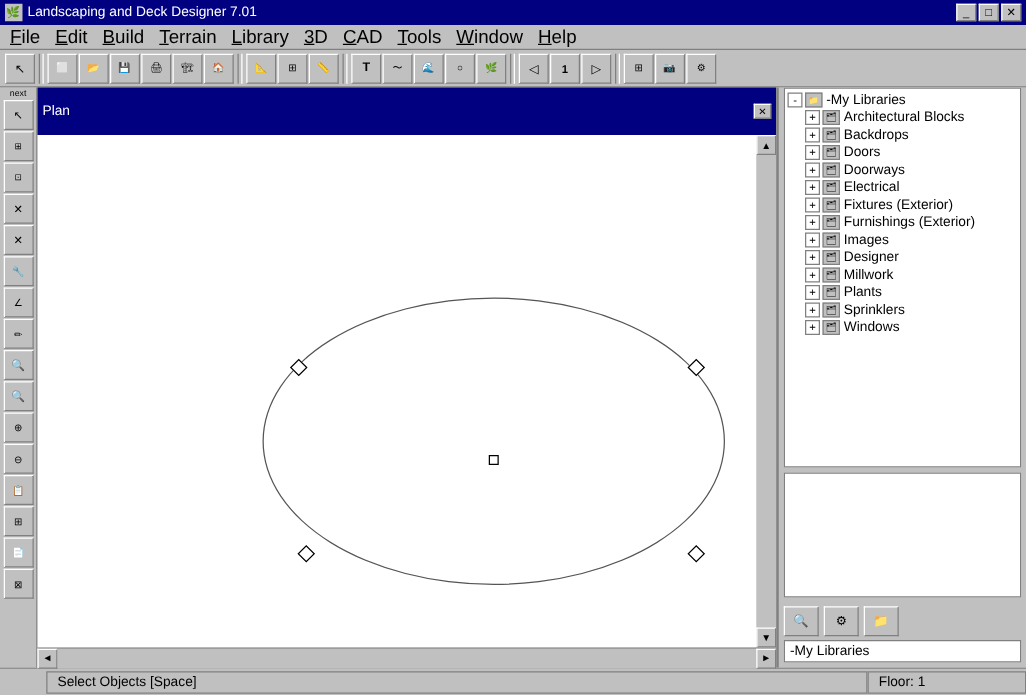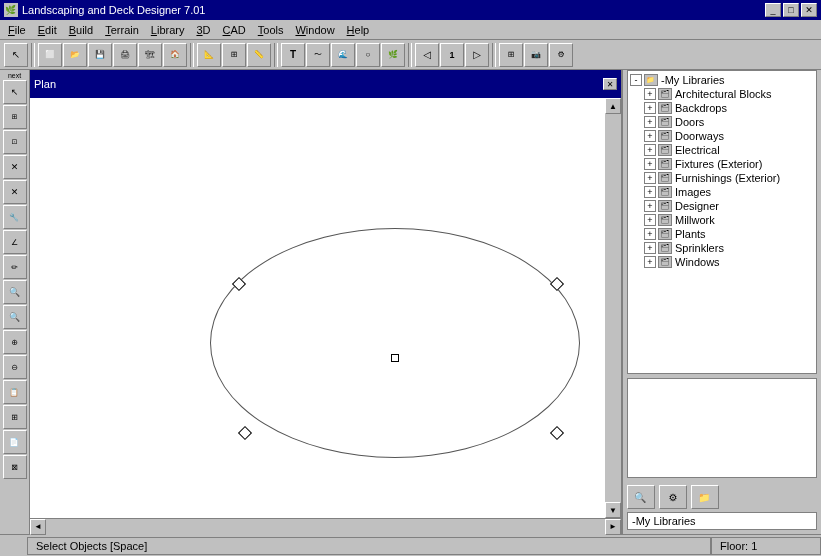--- a/index.html
+++ b/index.html
@@ -63,21 +63,21 @@
     #menu-bar {
       background: #c0c0c0;
       height: 20px;
       display: flex;
       align-items: center;
       padding: 0 2px;
       border-bottom: 1px solid #808080;
     }
     .menu-item {
       padding: 2px 6px;
-      font-size: 11px;
+      font-size: 15px;
       cursor: pointer;
     }
 
     
     #toolbar {
       background: #c0c0c0;
       height: 30px;
       display: flex;
       align-items: center;
       padding: 2px 4px;
@@ -146,21 +146,21 @@
     
     #canvas-area {
       flex: 1;
       display: flex;
       flex-direction: column;
       background: #c0c0c0;
     }
     #canvas-titlebar {
       background: #000080;
       color: white;
-      height: 28px;
+      height: 38px;
       display: flex;
       align-items: center;
       justify-content: space-between;
       padding: 0 4px;
     }
     #canvas-content {
       flex: 1;
       background: white;
       position: relative;
       overflow: hidden;
@@ -550,15 +550,15 @@
       <div class="lib-footer-btn">🔍</div>
       <div class="lib-footer-btn">⚙</div>
       <div class="lib-footer-btn">📁</div>
     </div>
 
     <div id="library-status">-My Libraries</div>
   </div>
 </div>
 
 <div id="status-bar">
-  <div class="status-section" style="flex:1; margin-left:27px;">Select Objects [Space]</div>
-  <div class="status-section" style="width:110px;text-align:right;">Floor: 1</div>
+  <div class="status-section" style="flex:1; margin-left:37px;">Select Objects [Space]</div>
+  <div class="status-section" style="width:127px;text-align:right;">Floor: 1</div>
 </div>
 
 </body></html>

